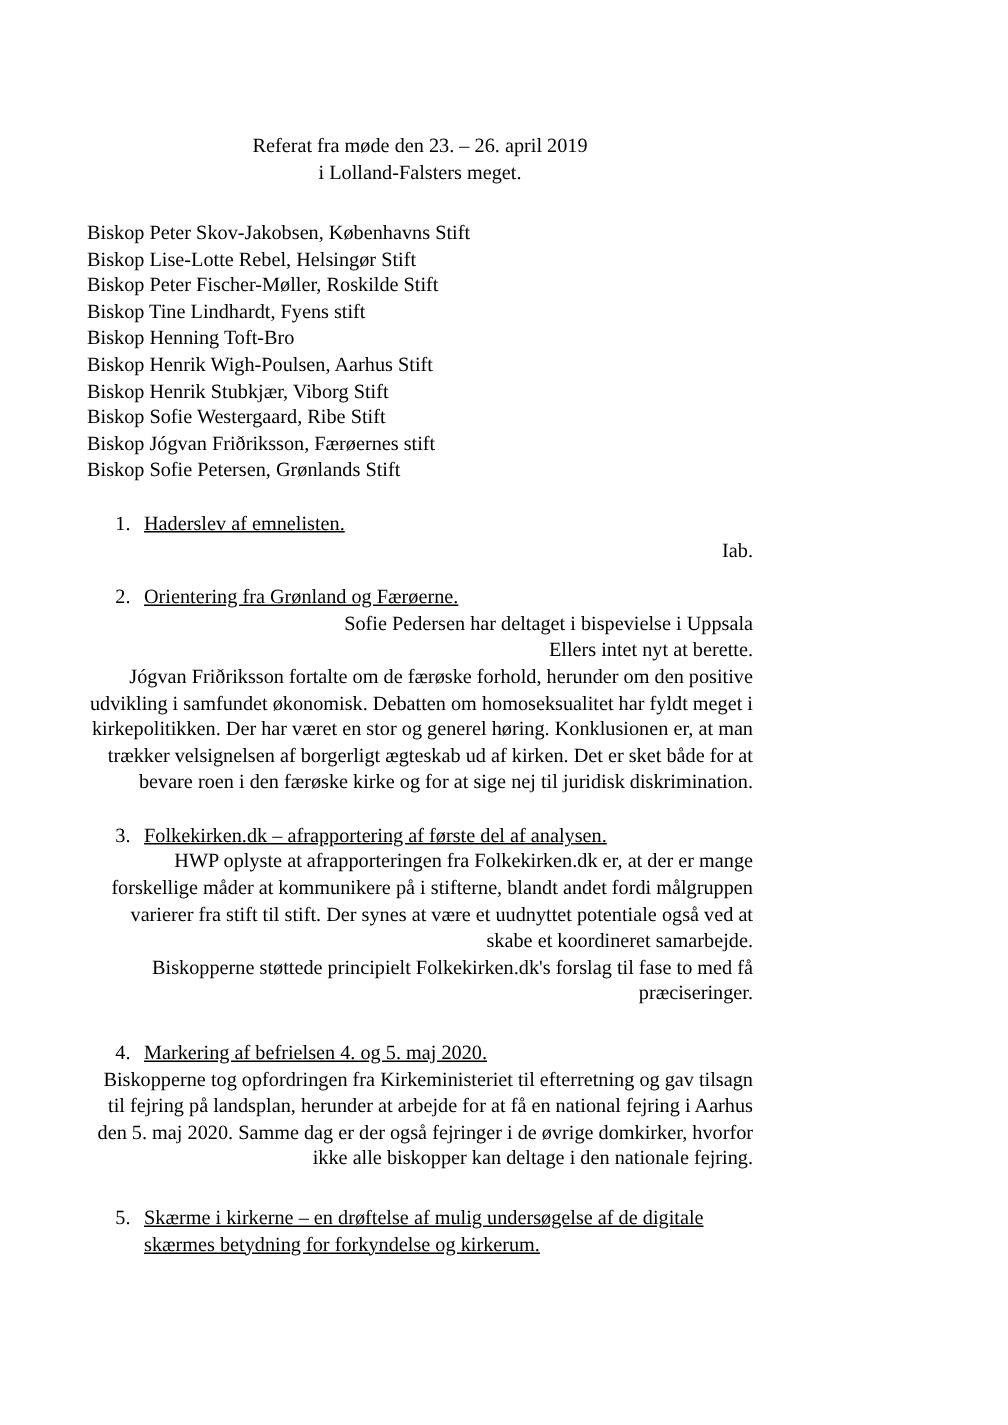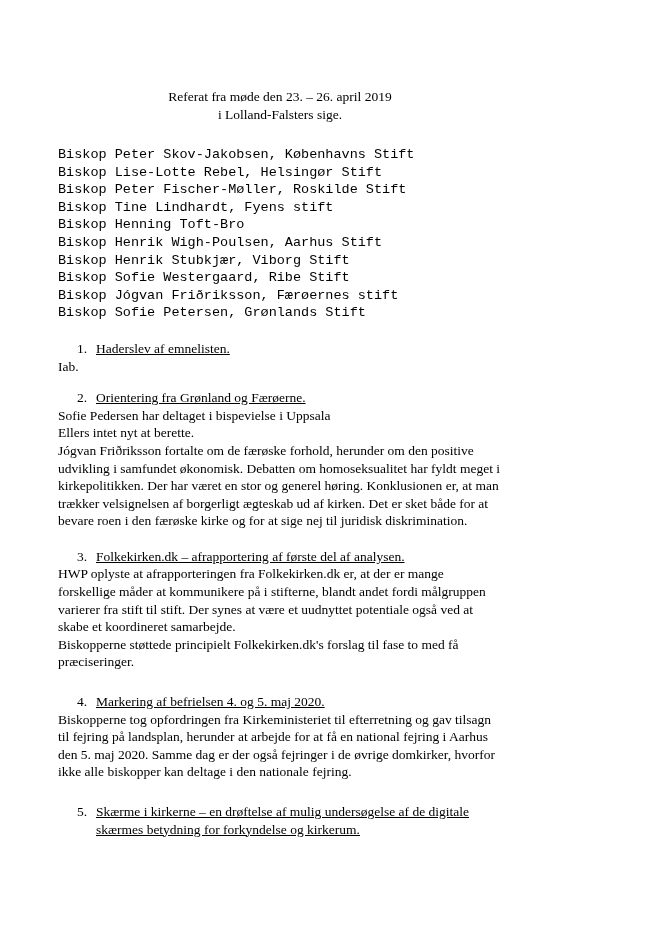--- a/index.html
+++ b/index.html
@@ -30,21 +30,20 @@
   .doc-title div {
     white-space: pre;
   }
   .spacer-sm { height: 14px; }
   .spacer-md { height: 18px; }
   .spacer-lg { height: 22px; }
   .attendee-list {
     margin: 0;
     padding: 0;
     list-style: none;
-    font-family: Liberation Mono, monospace;
   }
   .attendee-list li {
     font-size: 13.5px;
     line-height: 17.6px;
     white-space: pre;
   }
   .agenda-item {
     margin-top: 0;
   }
   .agenda-head {
@@ -60,36 +59,36 @@
     padding-right: 9px;
     box-sizing: border-box;
   }
   .agenda-title {
     text-decoration: underline;
     flex: 1 1 auto;
   }
   .para {
     font-size: 13.5px;
     line-height: 17.6px;
-    text-align: left;
+    text-align: right;
     margin: 0;
   }
   .para + .para {
     margin-top: 0;
   }
   .gap-para { margin-top: 15px; }
 </style>
 </head>
 <body>
 
 <div class="page">
 
   <div class="doc-title">
     <div>Referat fra møde den 23. – 26. april 2019</div>
-    <div>i Lolland-Falsters sige.</div>
+    <div>i Lolland-Falsters meget.</div>
   </div>
 
   <div class="spacer-lg"></div>
 
   <ul class="attendee-list">
     <li>Biskop Peter Skov-Jakobsen, Københavns Stift</li>
     <li>Biskop Lise-Lotte Rebel, Helsingør Stift</li>
     <li>Biskop Peter Fischer-Møller, Roskilde Stift</li>
     <li>Biskop Tine Lindhardt, Fyens stift</li>
     <li>Biskop Henning Toft-Bro</li>

